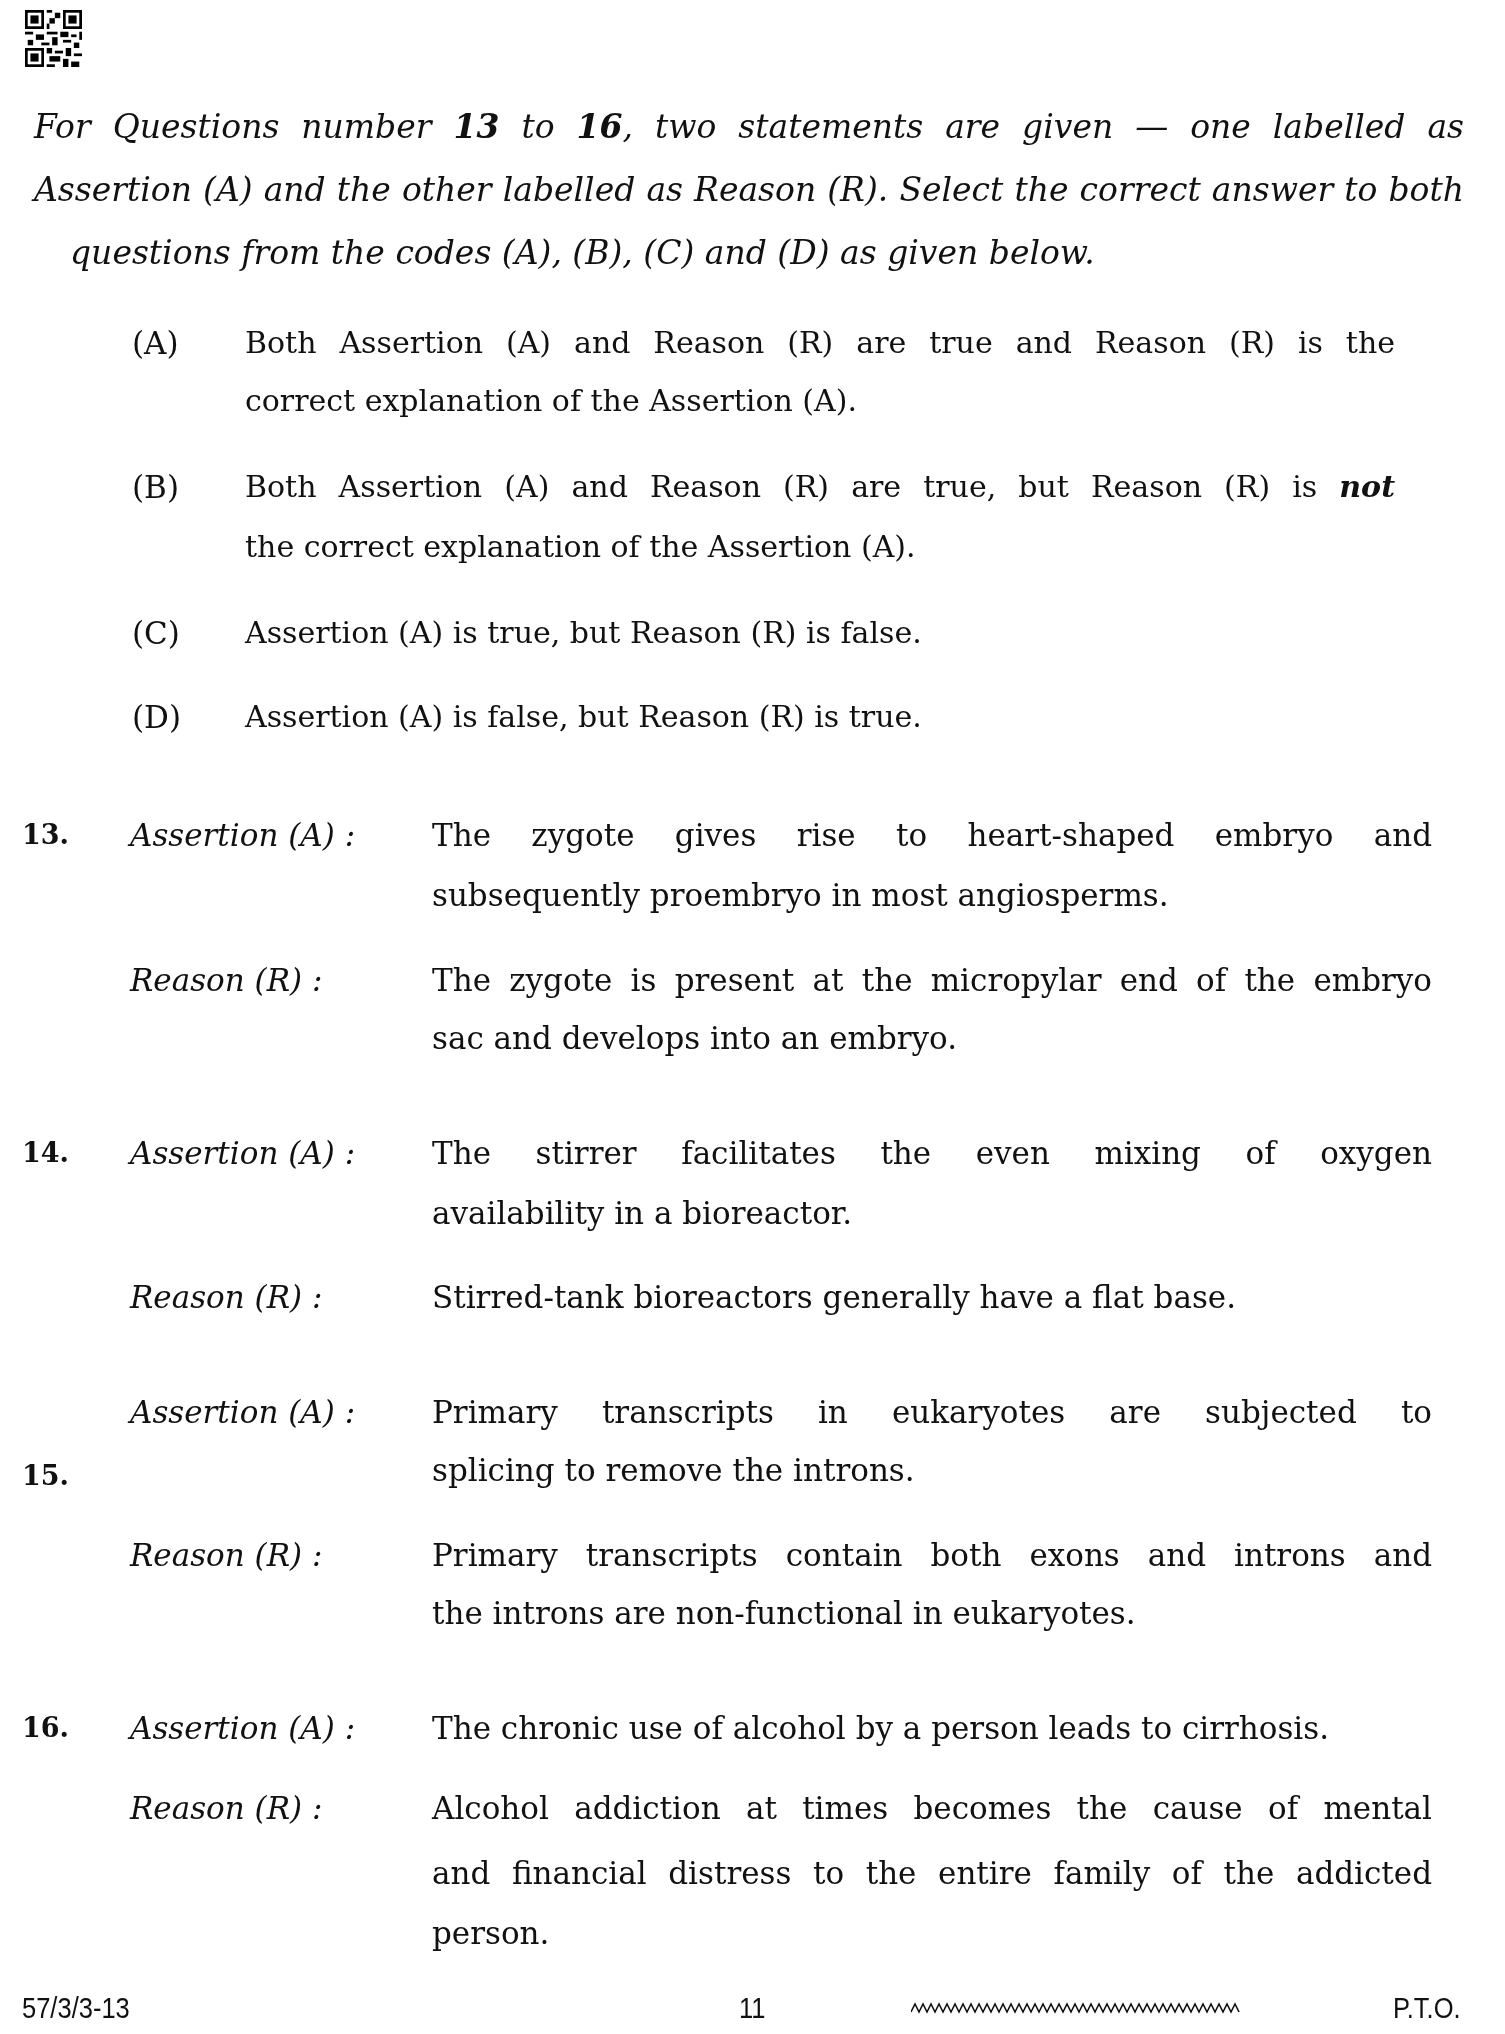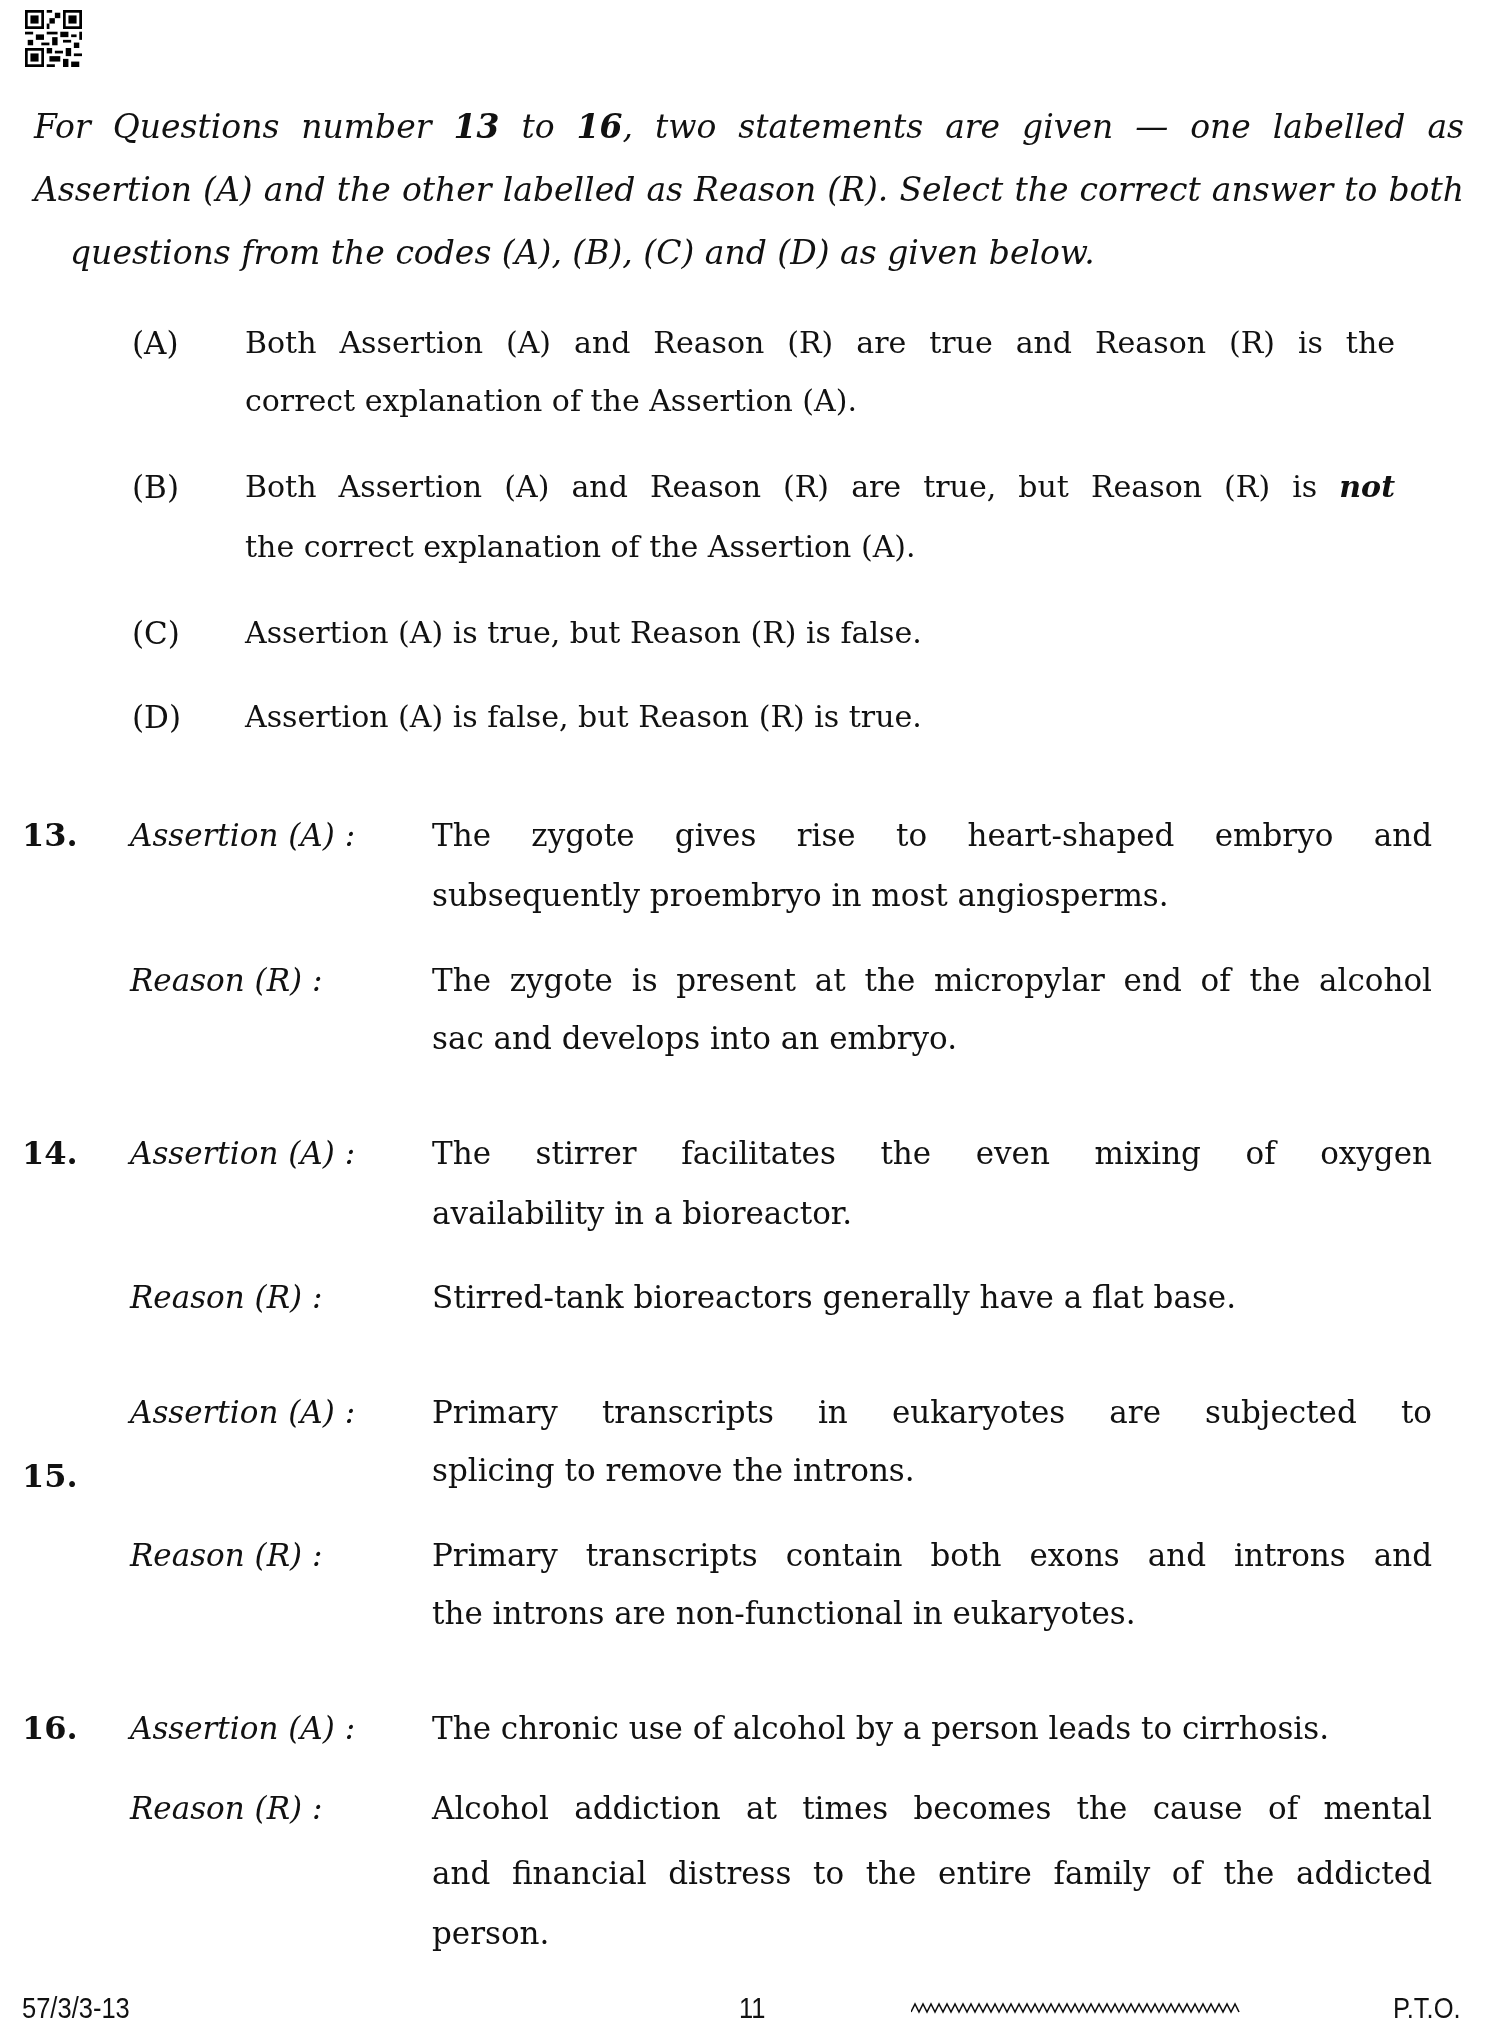--- a/index.html
+++ b/index.html
@@ -9,21 +9,21 @@
     color: #111111;
   }
   .qr { position: absolute; left: 25px; top: 10px; width: 57px; height: 57px; }
   .line { position: absolute; white-space: nowrap; font-size: 31px; line-height: 40px; }
   .intro { left: 34px; width: 1430px; font-style: italic; font-size: 33px; text-align: justify; text-align-last: justify; }
   .intro.last { text-align-last: left; margin-left: 36px; }
   .b { font-weight: bold; }
   .opt-label { position: absolute; left: 132px; font-size: 31px; line-height: 40px; }
   .opt-text { position: absolute; left: 245px; width: 1150px; font-size: 30px; line-height: 40px; white-space: nowrap; }
   .just { text-align: justify; text-align-last: justify; }
-  .qnum { position: absolute; left: 22px; font-weight: bold; font-size: 32px; line-height: 40px; }
+  .qnum { position: absolute; left: 22px; font-weight: bold; font-size: 27px; line-height: 40px; }
   .qlabel { position: absolute; left: 130px; font-style: italic; font-size: 31px; line-height: 40px; }
   .qtext { position: absolute; left: 396px; width: 1000px; font-size: 31px; line-height: 40px; white-space: nowrap; margin-left: 36px; }
   .footer { position: absolute; top: 1990px; font-family: "Liberation Sans", sans-serif; font-size: 30px; line-height: 36px; transform: scaleX(0.85); transform-origin: left top; }
   .wavy { position: absolute; left: 911px; top: 2000px; width: 330px; height: 16px; }
 </style>
 </head>
 <body>
 
 <svg class="qr" viewBox="0 0 21 21">
   <rect width="21" height="21" fill="#fff"></rect>
@@ -82,21 +82,21 @@
   <div class="opt-label" style="top:697px">(D)</div>
   <div class="opt-text" style="top:697px">Assertion (A) is false, but Reason (R) is true.</div>
 </div>
 
 <div>
   <div class="qnum" style="top:815px">13.</div>
   <div class="qlabel" style="top:815px">Assertion (A) :</div>
   <div class="qtext just" style="top:815px">The zygote gives rise to heart-shaped embryo and</div>
   <div class="qtext" style="top:875px">subsequently proembryo in most angiosperms.</div>
   <div class="qlabel" style="top:960px">Reason (R) :</div>
-  <div class="qtext just" style="top:960px">The zygote is present at the micropylar end of the alcohol</div>
+  <div class="qtext just" style="top:960px">The zygote is present at the micropylar end of the embryo</div>
   <div class="qtext" style="top:1018px">sac and develops into an embryo.</div>
 </div>
 
 <div>
   <div class="qnum" style="top:1133px">14.</div>
   <div class="qlabel" style="top:1133px">Assertion (A) :</div>
   <div class="qtext just" style="top:1133px">The stirrer facilitates the even mixing of oxygen</div>
   <div class="qtext" style="top:1193px">availability in a bioreactor.</div>
   <div class="qlabel" style="top:1277px">Reason (R) :</div>
   <div class="qtext" style="top:1277px">Stirred-tank bioreactors generally have a flat base.</div>

